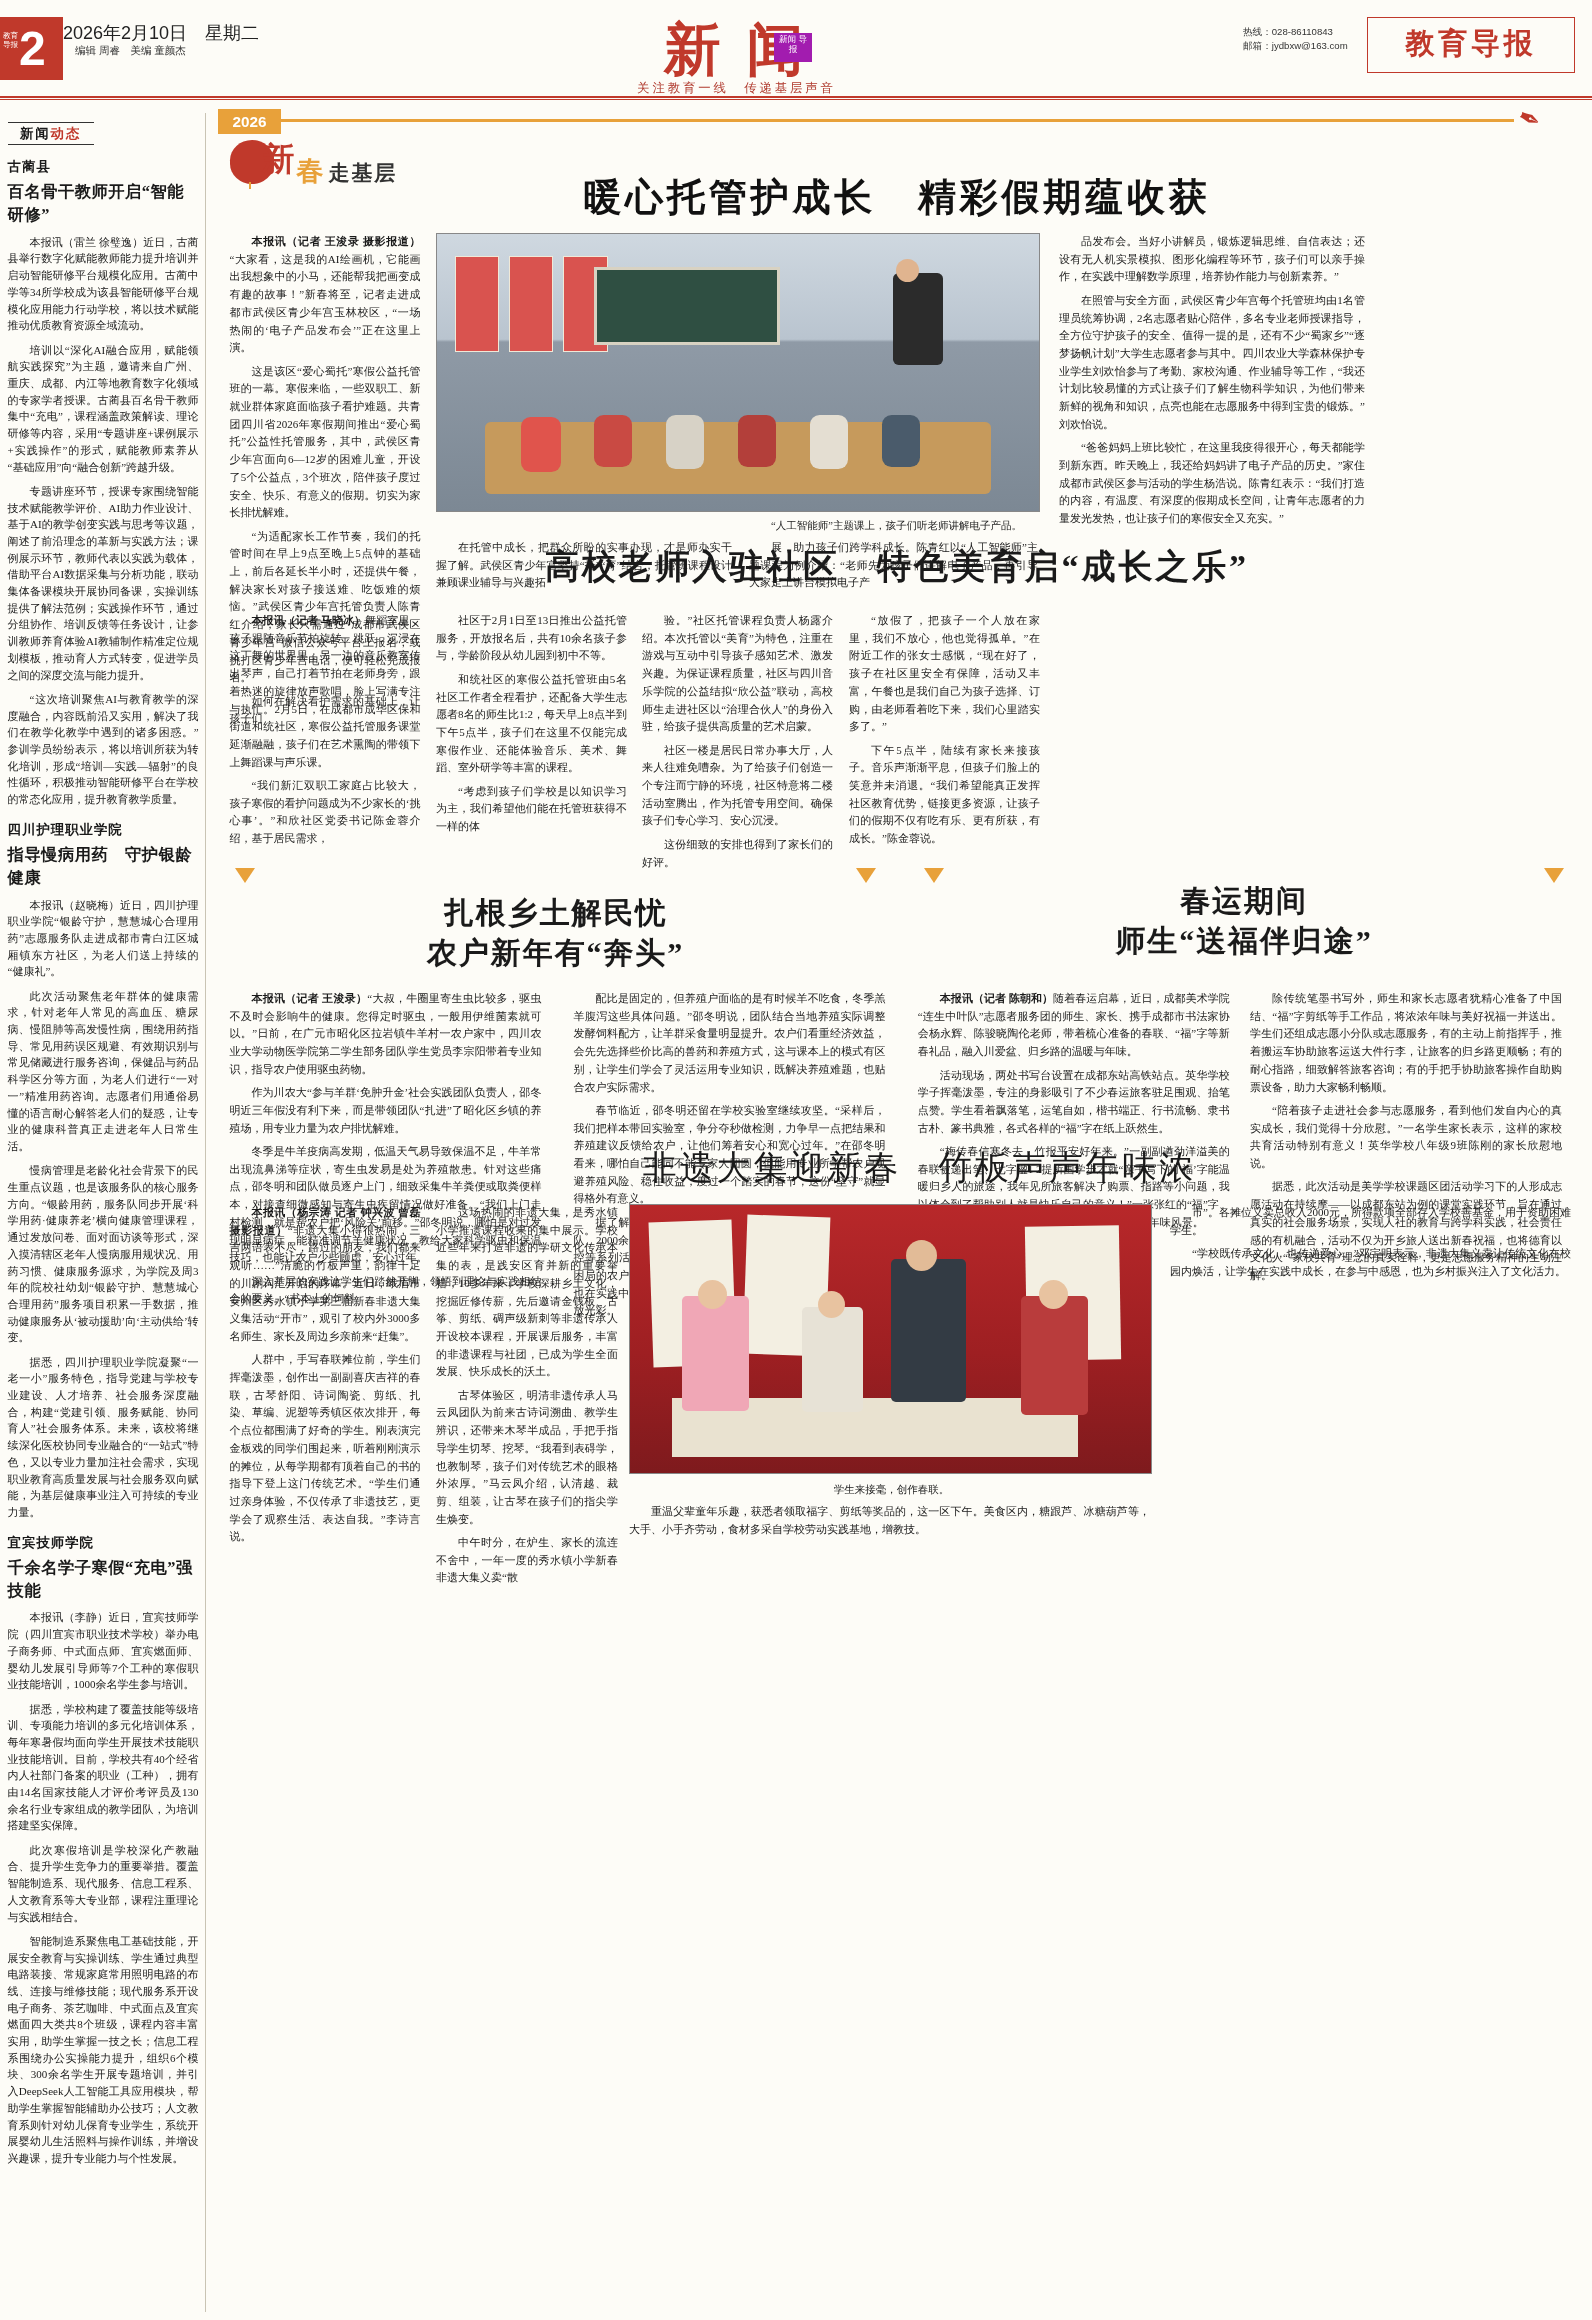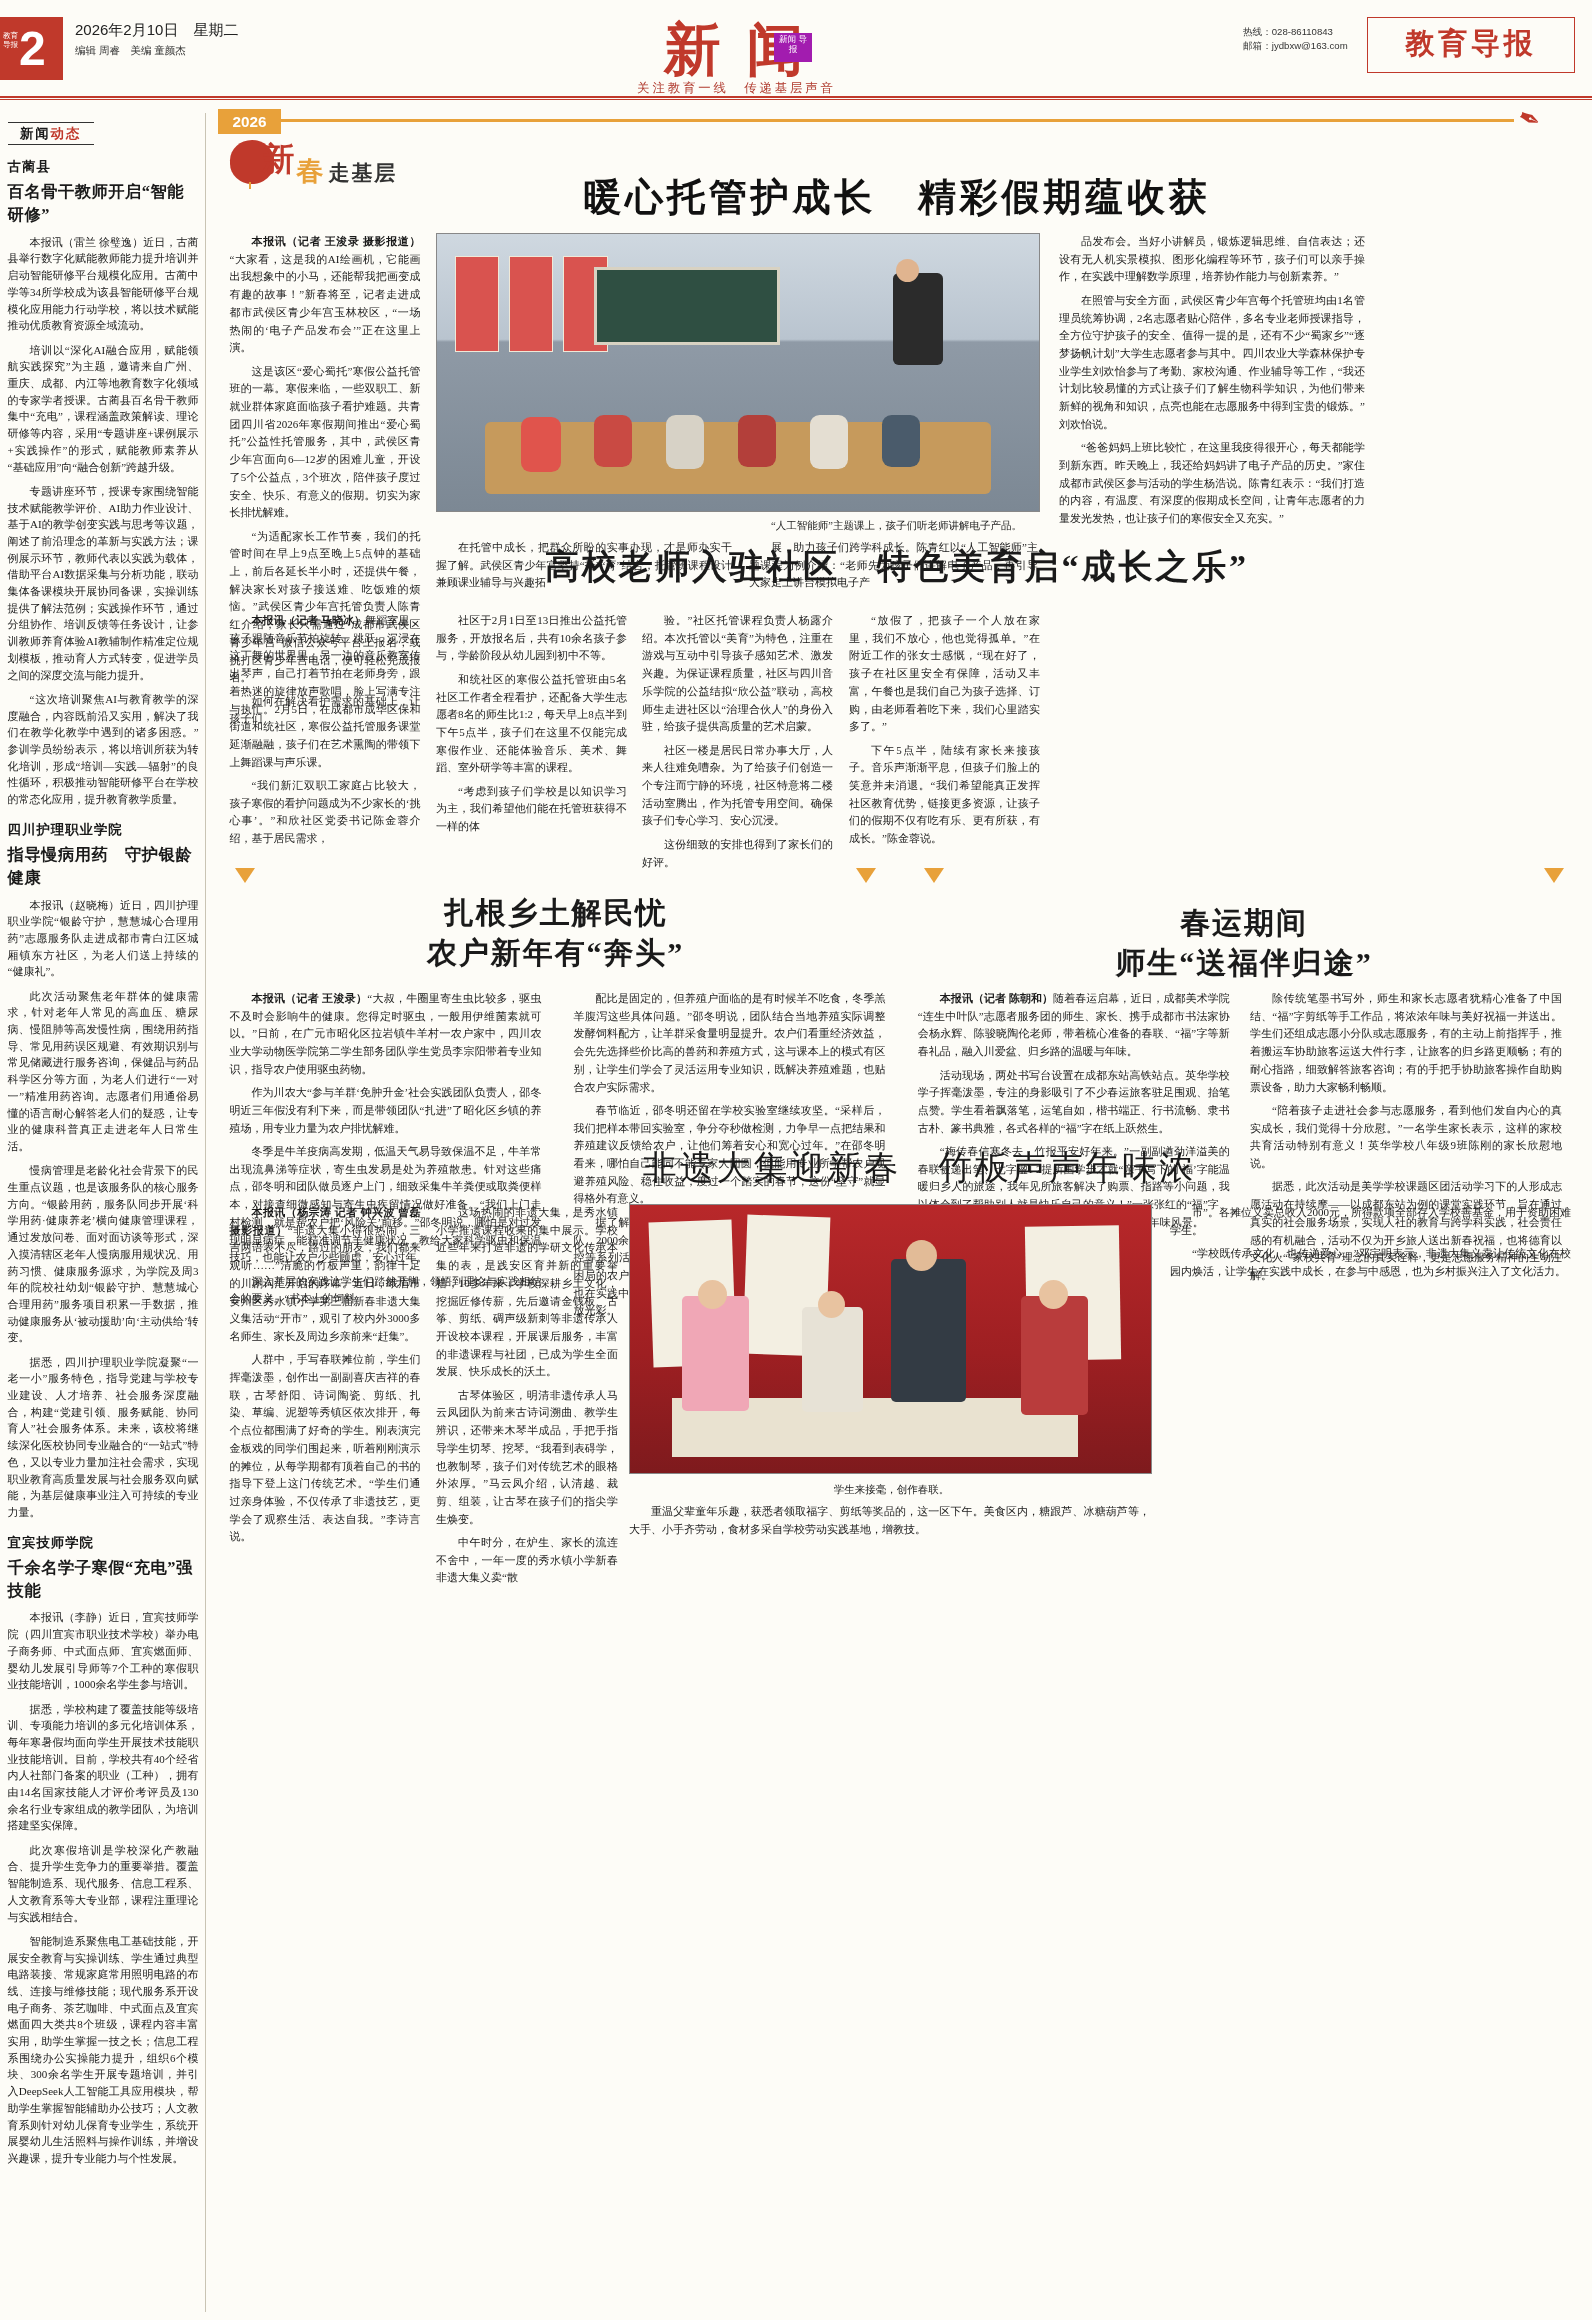--- a/index.html
+++ b/index.html
@@ -22,21 +22,21 @@
   .page-num-box .edu{
     position:absolute;left:2.9px;top:15.3px;width:15.3px;
     font-size:7.6px;line-height:8.6px;text-align:center;letter-spacing:0;
     font-family:"Liberation Sans",sans-serif;
   }
   .page-num-box .num{
     position:absolute;left:19px;top:1.9px;font-size:48px;line-height:59px;
     font-family:"Liberation Sans",sans-serif;font-weight:bold;
   }
   .issue-date{
-    position:absolute;left:75px;top:21px;font-size:15px;
+    position:absolute;left:63px;top:21px;font-size:18px;
     font-family:"Liberation Sans",sans-serif;color:#222;
   }
   .issue-staff{
     position:absolute;left:75px;top:44px;font-size:10.5px;
     font-family:"Liberation Sans",sans-serif;color:#333;
   }
   .mast-title{
     position:absolute;left:612px;top:11.5px;width:249px;text-align:center;
     font-size:57px;color:#c0392b;font-weight:bold;letter-spacing:5.7px;
     font-family:"Liberation Serif",serif;
@@ -311,21 +311,21 @@
         <p>春节临近，邵冬明还留在学校实验室继续攻坚。“采样后，我们把样本带回实验室，争分夺秒做检测，力争早一点把结果和养殖建议反馈给农户，让他们筹着安心和宽心过年。”在邵冬明看来，哪怕自己能同不能专家人团圆，但能用专业所学帮农户规避养殖风险、稳住收益，度过一个踏实的春节，这份“坚守”就显得格外有意义。</p>
         <p>据了解，此次寒假，川农大动物医学院组织了208支实践团队、2000余名学子深入基层开展畜牧养殖技术推广、动物疫病防控等系列活动。把“专业上的专业所学走进村料养殖一线，把解困局的农户受教有，长才干，既为基层养殖业送出了技术支持，也在实践中锤炼了专业本领，让青春在服务乡村振兴的实践中绽放光彩。</p>
       </div>
     </div>
 
     <div style="position:absolute;left:696px;top:755px;width:660px;">
       <div style="position:relative;height:13.4px;">
         <div class="tri" style="left:9.6px;top:0;"></div>
         <div class="tri" style="right:9.6px;top:0;"></div>
       </div>
-      <div class="headline4" style="margin-top:22px;">春运期间</div>
+      <div class="headline4" style="margin-top:0;">春运期间</div>
       <div class="headline4">师生“送福伴归途”</div>
 
       <div class="col" style="position:absolute;left:3.8px;top:122px;width:312px;">
         <p class="first"><b>本报讯（记者 陈朝和）</b><span>随着春运启幕，近日，成都美术学院“连生中叶队”志愿者服务团的师生、家长、携手成都市书法家协会杨永辉、陈骏晓陶伦老师，带着梳心准备的春联、“福”字等新春礼品，融入川爱盆、归乡路的温暖与年味。</span></p>
         <p>活动现场，两处书写台设置在成都东站高铁站点。英华学校学子挥毫泼墨，专注的身影吸引了不少春运旅客驻足围观、抬笔点赞。学生看着飘落笔，运笔自如，楷书端正、行书流畅、隶书古朴、篆书典雅，各式各样的“福”字在纸上跃然生。</p>
         <p>“梅传春信寒冬去，竹报平安好年来。”一副副遒劲洋溢美的春联被递出笔、七字楹1 2提所围学步才就“亲手写下的‘福’字能温暖归乡人的旅途，我年见所旅客解决了购票、指路等小问题，我以体会到了帮助别人就是快乐自己的意义！”一张张红的“福”字、一副副喜庆的春联，汇聚成流水大厅里最亲愿的年味风景。</p>
       </div>
       <div class="col" style="position:absolute;left:336px;top:122px;width:312px;">
         <p>除传统笔墨书写外，师生和家长志愿者犹精心准备了中国结、“福”字剪纸等手工作品，将浓浓年味与美好祝福一并送出。学生们还组成志愿小分队或志愿服务，有的主动上前指挥手，推着搬运车协助旅客运送大件行李，让旅客的归乡路更顺畅；有的耐心指路，细致解答旅客咨询；有的手把手协助旅客操作自助购票设备，助力大家畅利畅顺。</p>
         <p>“陪着孩子走进社会参与志愿服务，看到他们发自内心的真实成长，我们觉得十分欣慰。”一名学生家长表示，这样的家校共育活动特别有意义！英华学校八年级9班陈刚的家长欣慰地说。</p>

